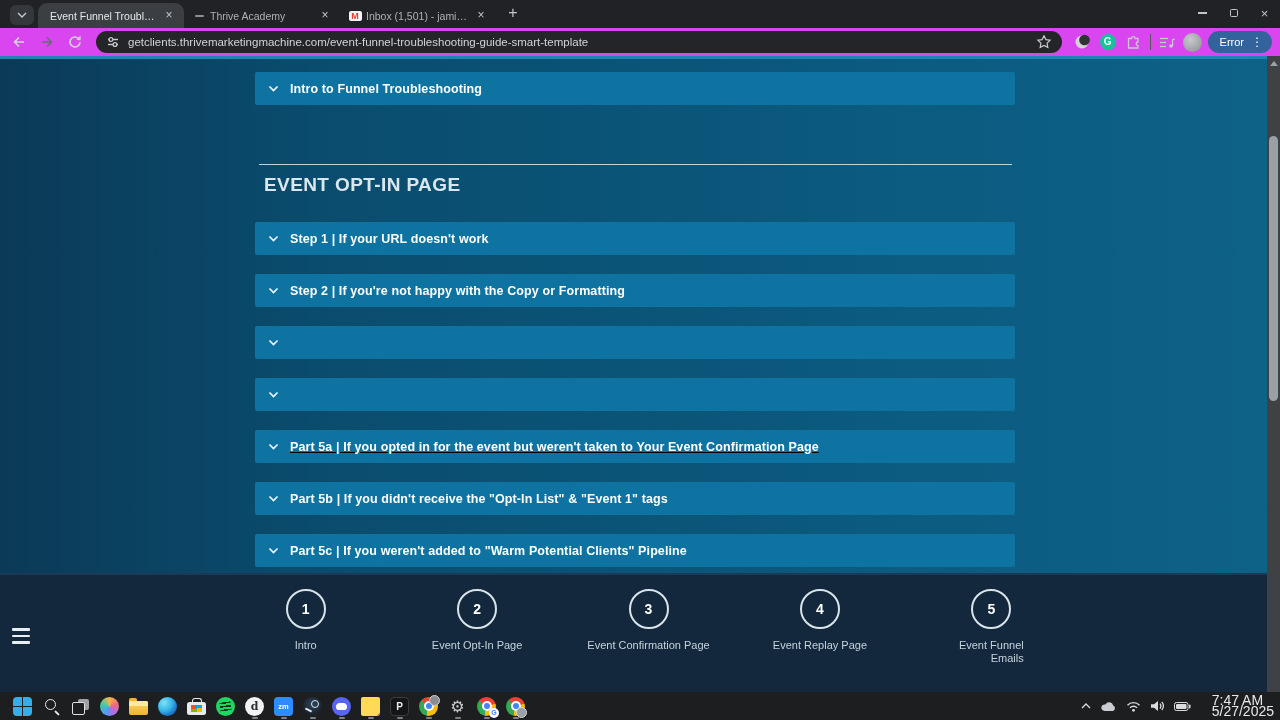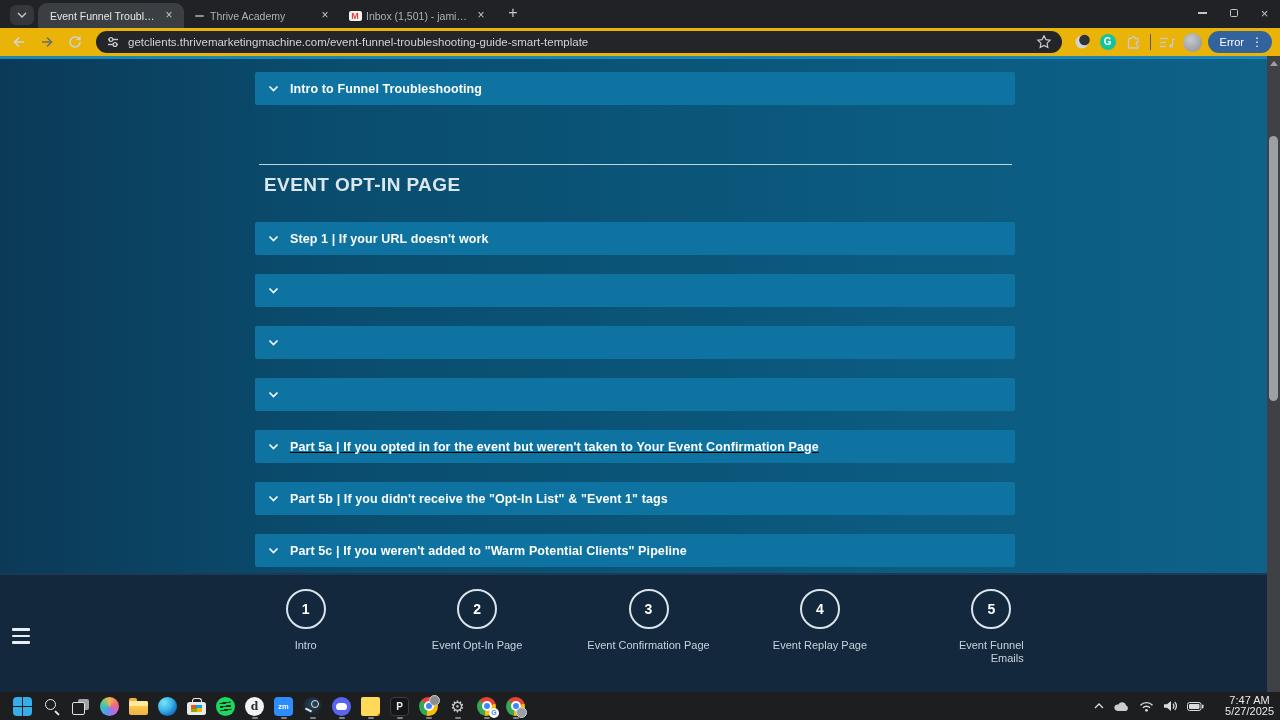--- a/index.html
+++ b/index.html
@@ -21,21 +21,21 @@
   .fav-dash{width:9px;height:2px;background:#8e9296;border-radius:1px}
   .fav-gmail{width:13px;height:10px;background:#f3f4f6;border-radius:2px;position:relative;font:700 9px/10px "Liberation Sans",sans-serif;color:#ea4335;text-align:center}
   .newtab{width:22px;height:22px;margin:0 0 3px 6px;border-radius:50%;color:#c3c6c9;font-size:16px;line-height:20px;text-align:center;cursor:pointer}
   .wincontrols{position:absolute;right:0;top:0;height:26px;display:flex}
   .winbtn{width:31px;height:26px;display:flex;align-items:center;justify-content:center;color:#c3c6c9;cursor:pointer}
   .glyph-min{width:9px;height:1.5px;background:#c3c6c9}
   .glyph-max{width:8px;height:8px;border:1.2px solid #c3c6c9;border-radius:1.5px}
   .glyph-close{font-size:13px;line-height:13px}
 
   
-  .toolbar{position:absolute;left:0;top:28px;width:1280px;height:28px;background:#eab308;display:flex;align-items:center;padding:2px 8px;gap:6px}
+  .toolbar{position:absolute;left:0;top:28px;width:1280px;height:28px;background:#d946ef;display:flex;align-items:center;padding:2px 8px;gap:6px}
   .navbtn{width:22px;height:22px;display:flex;align-items:center;justify-content:center;cursor:pointer;flex:none}
   .urlbar{flex:1;height:22px;background:#232529;border-radius:11px;display:flex;align-items:center;padding:0 10px;gap:8px;margin:0 4px;cursor:text}
   .urltext{flex:1;font-size:11.5px;color:#d2d4d6;white-space:nowrap;overflow:hidden}
   .extbtn{width:20px;height:20px;display:flex;align-items:center;justify-content:center;cursor:pointer;flex:none}
   .grammarly{width:16px;height:16px;border-radius:50%;background:#15c39a;color:#fff;font:700 10px/16px "Liberation Sans",sans-serif;text-align:center}
   .tb-sep{width:1px;height:16px;background:#55595e;flex:none}
   .avatar{width:19px;height:19px;border-radius:50%;background:radial-gradient(circle at 40% 35%,#c7cacd,#898d92);flex:none;cursor:pointer}
   .errorpill{height:22px;border-radius:11px;background:#33639c;color:#fff;display:flex;align-items:center;gap:7px;padding:0 9px 0 12px;font-size:11px;cursor:pointer;flex:none}
   .dots{font-size:12px;letter-spacing:0;line-height:10px}
 
@@ -103,21 +103,21 @@
   .ic-pieces::before{content:"P";color:#e8eaec;font:700 10px "Liberation Sans",sans-serif}
   .chromeball{border-radius:50%;background:conic-gradient(from -45deg,#ea4335 0 33%,#fbbc05 33% 66%,#34a853 66%)}
   .chromeball::before{content:"";width:6px;height:6px;background:#4285f4;border:2.5px solid #fff;border-radius:50%}
   .ic-chrome-wrench::after{content:"";position:absolute;right:-2px;top:-2px;width:9px;height:9px;background:#8a8d92;border-radius:50%;border:1px solid #cfd1d4}
   .ic-chrome-google::after{content:"G";position:absolute;right:-3px;bottom:-2px;width:10px;height:10px;background:#fff;border-radius:50%;color:#4285f4;font:700 7px/10px "Liberation Sans",sans-serif;text-align:center}
   .ic-chrome-gray::after{content:"";position:absolute;right:-2px;bottom:-2px;width:9px;height:9px;background:#9aa0a6;border-radius:50%;border:1px solid #d7d9db}
   .ic-settings::before{content:"⚙";font-size:16px;color:#c6c9cc;font-family:"DejaVu Sans",sans-serif}
 
   .tray{position:absolute;right:6px;top:0;height:28px;display:flex;align-items:center;gap:9px}
   .trayic{display:flex;align-items:center;justify-content:center;cursor:pointer}
-  .clock{text-align:center;color:#e6e8ea;font-size:11px;line-height:11px;cursor:pointer;margin-left:12px}
+  .clock{text-align:left;color:#e6e8ea;font-size:14px;line-height:11px;cursor:pointer;margin-left:12px}
 </style>
 </head>
 <body>
 
 <div class="window">
 
   <div class="tabstrip">
     <div class="tab-search">
       <svg width="10" height="6">
           <path d="M1 1 L5 5 L9 1" stroke="#c6c9cc" stroke-width="1.4" fill="none"></path>
@@ -234,20 +234,21 @@
           <svg width="11" height="7">
             <path d="M1.5 1.5 L5.5 5.5 L9.5 1.5" stroke="#fff" stroke-width="1.6" fill="none"></path>
           </svg>
           <span class="lbl">Step 1 | If your URL doesn't work</span>
         </div>
 
         <div class="acc" style="top: 218px;">
           <svg width="11" height="7">
             <path d="M1.5 1.5 L5.5 5.5 L9.5 1.5" stroke="#fff" stroke-width="1.6" fill="none"></path>
           </svg>
+          <span class="lbl">Step 2 | If you're not happy with the Copy or Formatting</span>
         </div>
 
         <div class="acc" style="top: 270px;">
           <svg width="11" height="7">
             <path d="M1.5 1.5 L5.5 5.5 L9.5 1.5" stroke="#fff" stroke-width="1.6" fill="none"></path>
           </svg>
         </div>
 
         <div class="acc" style="top: 322px;">
           <svg width="11" height="7">

